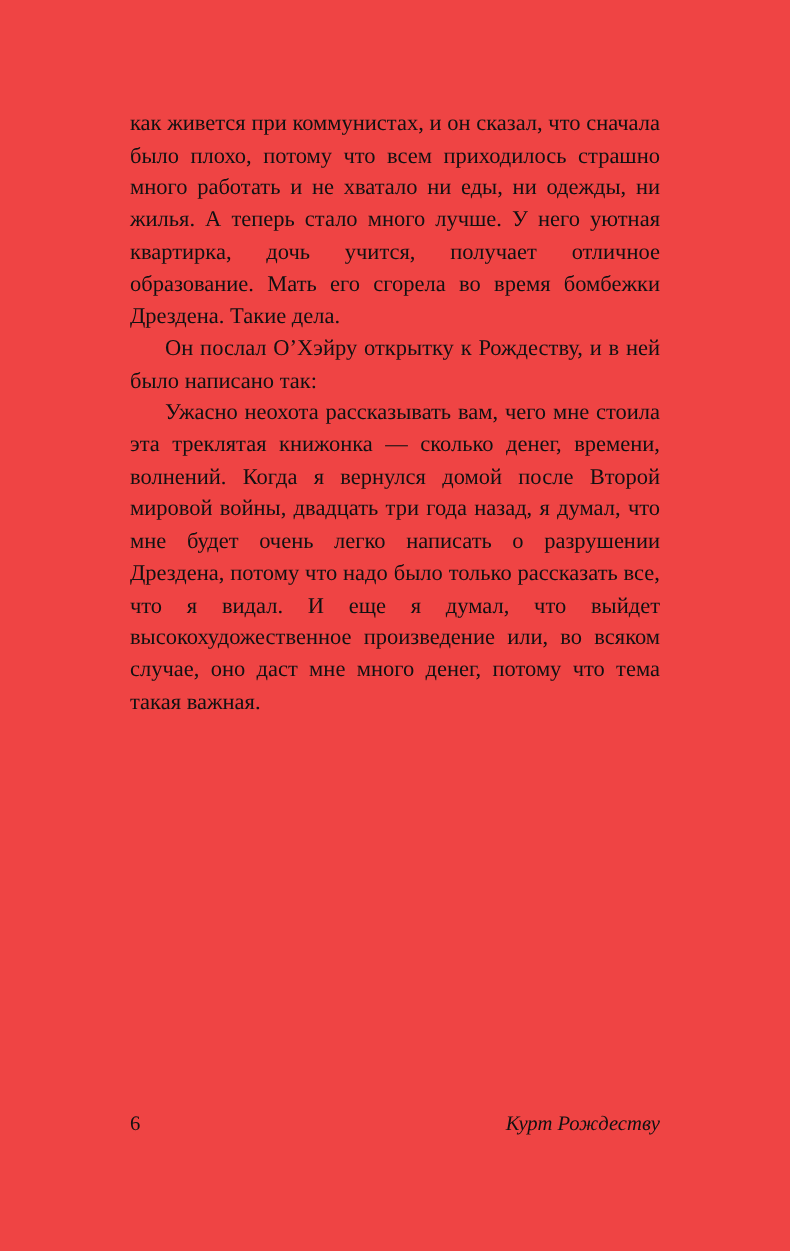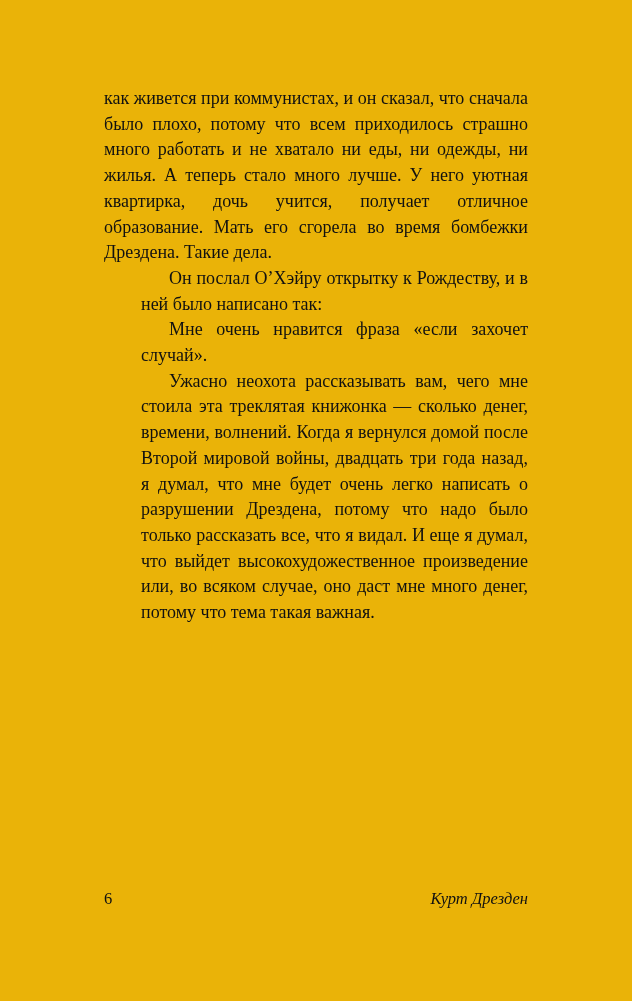--- a/index.html
+++ b/index.html
@@ -11,40 +11,39 @@
     height: 1001px;
     background: #ffffff;
     position: relative;
     overflow: hidden;
     font-family: "Liberation Serif", "DejaVu Serif", serif;
     color: #111111;
   }
   .book-page {
     position: absolute;
     inset: 0;
-    background: #eab308;
+    background: #ef4444;
   }
   .text-block {
     position: absolute;
     left: 104px;
     top: 86px;
     width: 424px;
     font-size: 18px;
     line-height: 25.7px;
     text-align: justify;
     hyphens: auto;
     -webkit-hyphens: auto;
   }
   .para {
     margin: 0;
     padding: 0;
   }
   .para.indent {
     text-indent: 28px;
-    margin-left: 37px;
   }
   .footer {
     position: absolute;
     left: 104px;
     top: 888px;
     width: 424px;
     display: flex;
     justify-content: space-between;
     align-items: baseline;
     font-size: 16.5px;
@@ -58,22 +57,21 @@
   }
 </style>
 </head>
 <body>
 
 <div class="book-page">
 
   <div class="text-block">
     <p class="para">как живется при коммунистах, и он сказал, что сначала было плохо, потому что всем приходилось страшно много работать и не хватало ни еды, ни одежды, ни жилья. А теперь стало много лучше. У него уютная квартирка, дочь учится, получает отличное образование. Мать его сгорела во время бомбежки Дрездена. Такие дела.</p>
     <p class="para indent">Он послал О’Хэйру открытку к Рождеству, и в ней было написано так:</p>
-    <p class="para indent">Мне очень нравится фраза «если захочет случай».</p>
     <p class="para indent">Ужасно неохота рассказывать вам, чего мне стоила эта треклятая книжонка — сколько денег, времени, волнений. Когда я вернулся домой после Второй мировой войны, двадцать три года назад, я думал, что мне будет очень легко написать о разрушении Дрездена, потому что надо было только рассказать все, что я видал. И еще я думал, что выйдет высокохудожественное произведение или, во всяком случае, оно даст мне много денег, потому что тема такая важная.</p>
   </div>
 
   <div class="footer">
     <span class="page-number">6</span>
-    <span class="author">Курт Дрезден</span>
+    <span class="author">Курт Рождеству</span>
   </div>
 
 </div>
 
 </body></html>

